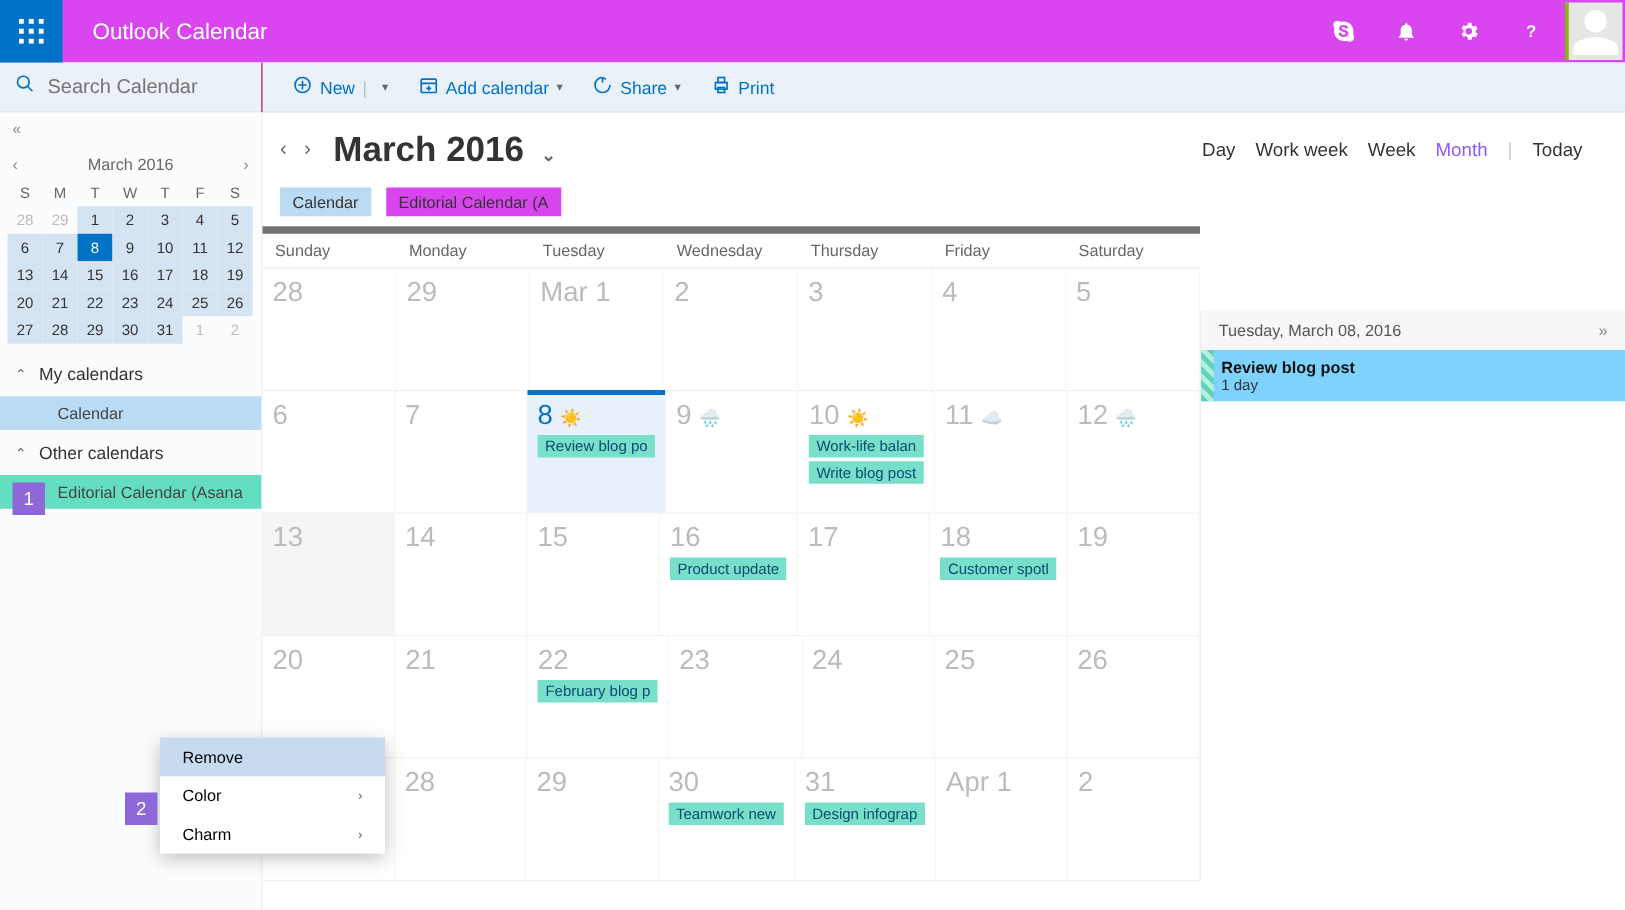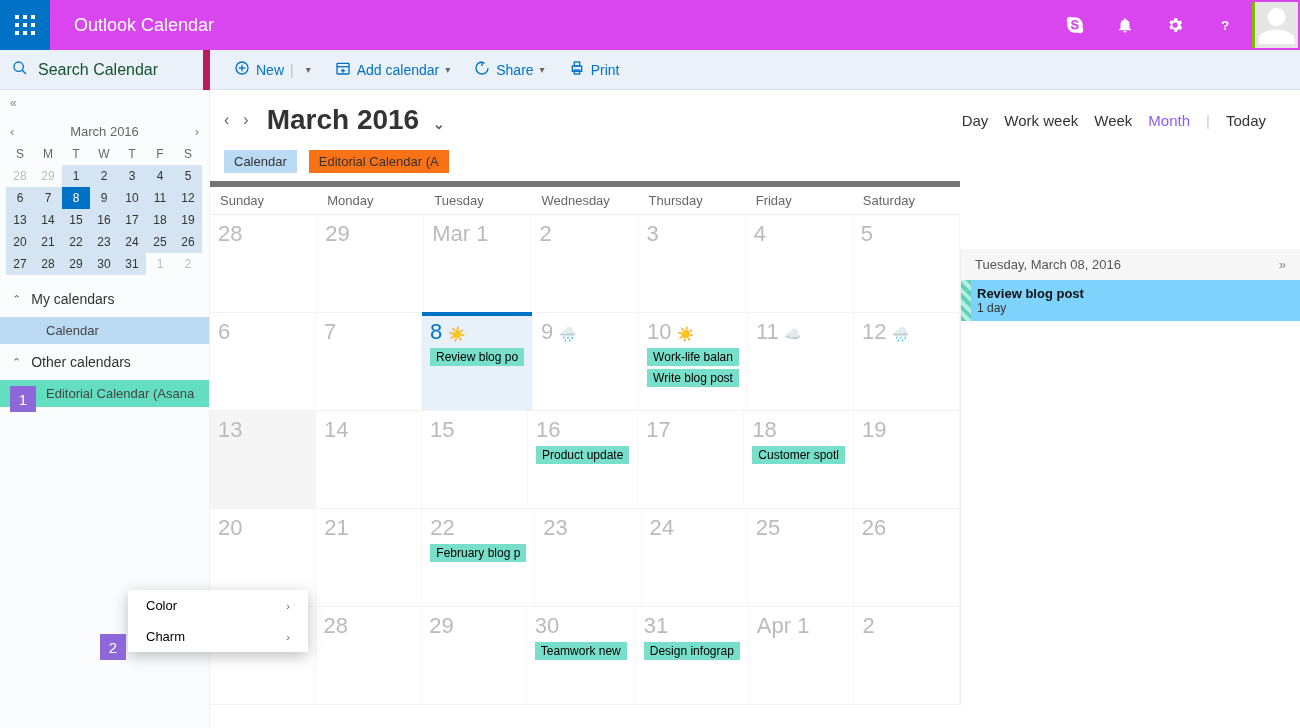--- a/index.html
+++ b/index.html
@@ -10,21 +10,21 @@
   .waffle { width: 50px; height: 50px; background: #0072c6; display: flex; align-items: center; justify-content: center; }
   .waffle svg { width: 20px; height: 20px; }
   .app-title { font-size: 18px; font-weight: 400; margin-left: 24px; }
   .topbar-spacer { flex: 1; }
   .top-icon { width: 50px; height: 50px; display: flex; align-items: center; justify-content: center; color: #fff; }
   .avatar { width: 46px; height: 46px; background: #e6e6e6; display:flex; align-items:flex-end; justify-content:center; overflow:hidden; margin:2px;}
   .avatar svg { width: 44px; height: 44px; fill: #fff; }
 
   
   .toolbar { height: 40px; background: #eaf1f8; display: flex; align-items: center; border-bottom: 1px solid #dfe3e8; }
-  .search-box { width: 210px; height: 40px; display: flex; align-items: center; padding: 0 12px; color: #14532d; border-right: 7px solid #be185d; }
+  .search-box { width: 210px; height: 40px; display: flex; align-items: center; padding: 0 12px; color: #737373; border-right: 1px solid #be185d; }
   .search-box .sicn { color: #0072c6; margin-right: 10px; }
   .tool-item { display: flex; align-items: center; color: #0072c6; margin-left: 24px; font-size: 14px; cursor: pointer; }
   .tool-item .ticn { margin-right: 6px; }
   .tool-item .chev { margin-left: 6px; color: #666; font-size: 10px; }
   .tool-sep { color: #b7c0ca; padding: 0 6px; }
 
   
   .main { display: flex; height: calc(728px - 90px); }
   .sidebar { width: 210px; background: #fbfcfe; border-right: 1px solid #eef1f4; position: relative; }
   .mini-nav { display:flex; align-items:center; justify-content:space-between; padding:8px 10px 4px; color:#666; font-size:13px;}
@@ -56,32 +56,32 @@
   .cal-head-row { display:flex; align-items:center; padding: 0 14px; }
   .nav-arrows { display:flex; gap:14px; color:#666; margin-right:18px; }
   .month-title { font-size:28px; font-weight:700; color:#333; }
   .month-title .chev { font-size:14px; margin-left:6px; color:#666; }
   .view-switch { margin-left:auto; display:flex; align-items:flex-end; gap:16px; font-size:15px; color:#333; padding-right:20px; }
   .view-switch .active { color:#8b5cf6; }
   .view-switch .divider { color:#ccc; }
   .cal-labels { display:flex; gap:12px; padding: 14px 14px 8px; }
   .cal-label { padding:4px 10px; font-size:13px; }
   .cal-label.c1 { background:#bbdaf3; color:#333; }
-  .cal-label.c2 { background:#f97316; color:#333;text-align:right; }
+  .cal-label.c2 { background:#d946ef; color:#333;text-align:right; }
   .weekday-row { display:flex; border-top:6px solid #737373; border-bottom:1px solid #eee; }
   .weekday-cell { flex:1; padding:6px 10px; font-size:13px; color:#666; }
   .grid { display:flex; flex-direction:column; }
   .grid-row { display:flex; height:98px; border-bottom:1px solid #f2f2f2; }
   .grid-cell { flex:1; border-right:1px solid #f6f6f6; padding:6px 8px; position:relative; }
   .grid-cell .dnum { font-size:22px; color:#bbb; font-weight:300; }
   .grid-cell.today { background:#e8f1fa; }
   .grid-cell.today::before { content:""; position:absolute; top:-1px; left:0; right:0; height:4px; background:#0072c6; }
   .grid-cell.today .dnum { color:#0072c6; }
   .weather { font-size:14px; margin-left:6px; }
-  .event { background:#78e0ca; color:#000000; font-size:12px; padding:2px 6px; margin-top:3px; border-radius:0; white-space:nowrap; overflow:hidden; text-overflow:clip; }
+  .event { background:#78e0ca; color:#0c4a6e; font-size:12px; padding:2px 6px; margin-top:3px; border-radius:0; white-space:nowrap; overflow:hidden; text-overflow:clip; }
   .grid-cell.grey { background:#f5f5f5; }
 
   
   .detail { width:340px; border-left:1px solid #eee; margin-top:68px; }
   .detail-head { background:#f7f7f7; padding:8px 14px; font-size:13px; color:#555; display:flex; align-items:center; justify-content:space-between; }
   .detail-ev { background:#7dd3fc; padding:6px 10px; font-size:13px; color:#111; }
   .detail-ev .sub { font-size:12px; color:#333; }
   .detail-ev-wrap { position:relative; }
   .detail-ev-wrap::before { content:""; position:absolute; left:0; top:0; bottom:0; width:10px; background: repeating-linear-gradient(45deg,#5fd2b8,#5fd2b8 4px,#b3efe0 4px,#b3efe0 8px); }
 </style>
@@ -268,20 +268,23 @@
       <span class="exp">⌃</span>
       <span>Other calendars</span>
     </div>
     <div class="sb-item editorial">
       <span class="badge">1</span>
       <span style="display:block;white-space:nowrap;overflow:hidden">Editorial Calendar (Asana Project)</span>
     </div>
 
     <div class="badge2">2</div>
     <div class="ctx-menu">
+      <div class="ctx-row hover">
+          <span>Remove</span>
+        </div>
       <div class="ctx-row">
           <span>Color</span>
           <span class="sub">›</span>
         </div>
       <div class="ctx-row">
           <span>Charm</span>
           <span class="sub">›</span>
         </div>
     </div>
   </div>

